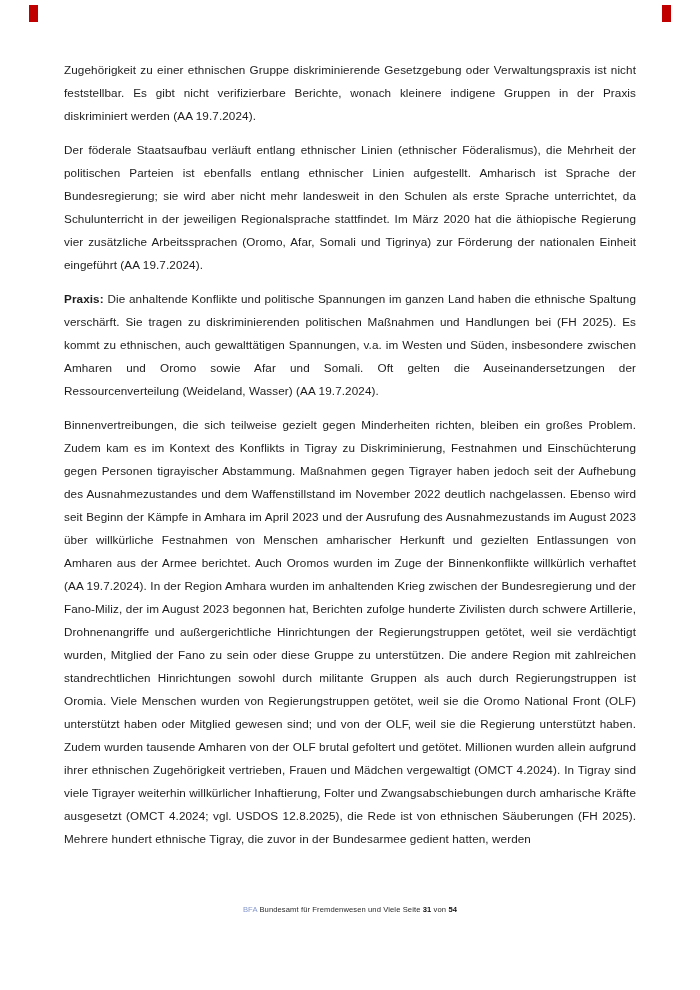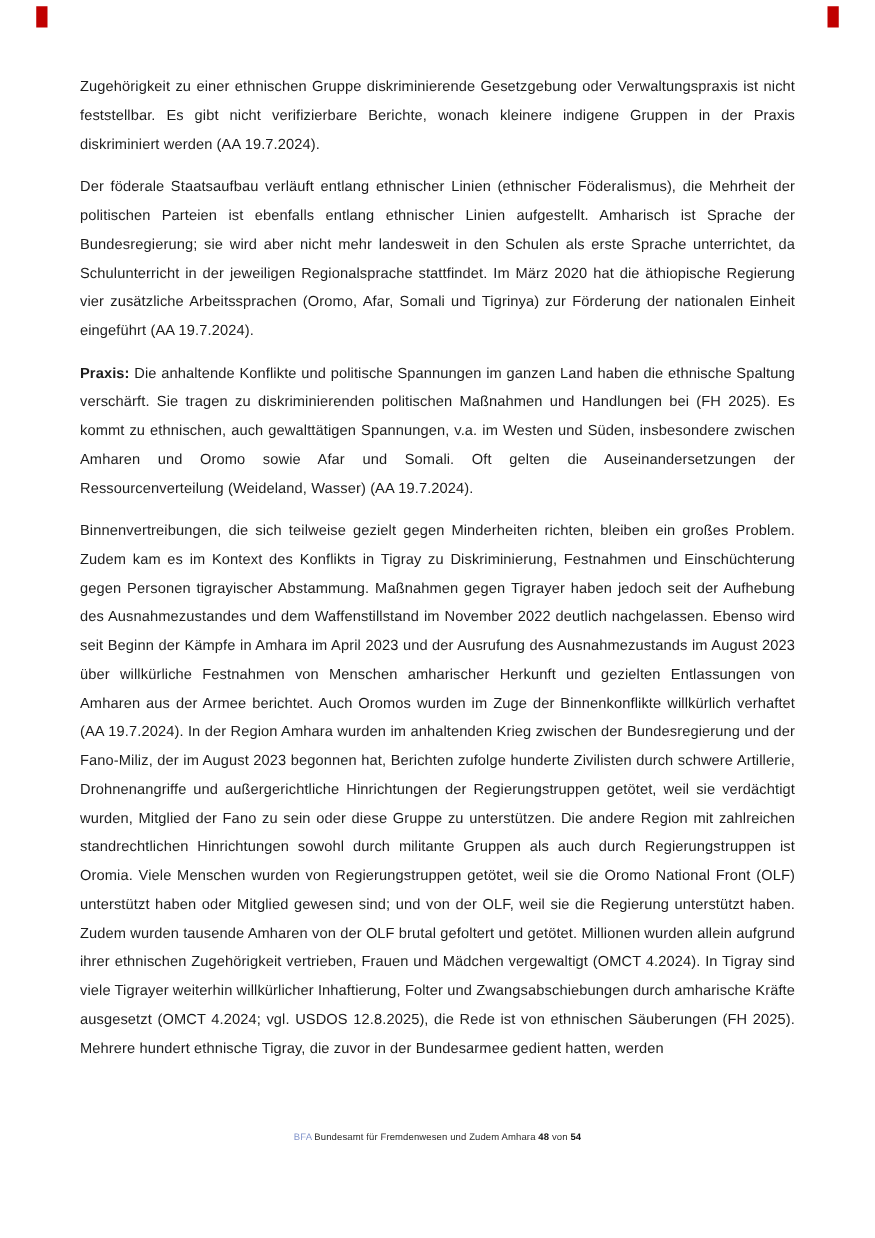--- a/index.html
+++ b/index.html
@@ -77,15 +77,15 @@
   <div class="content">
     <p>Zugehörigkeit zu einer ethnischen Gruppe diskriminierende Gesetzgebung oder Verwaltungspraxis ist nicht feststellbar. Es gibt nicht verifizierbare Berichte, wonach kleinere indigene Gruppen in der Praxis diskriminiert werden (AA 19.7.2024).</p>
 
     <p>Der föderale Staatsaufbau verläuft entlang ethnischer Linien (ethnischer Föderalismus), die Mehrheit der politischen Parteien ist ebenfalls entlang ethnischer Linien aufgestellt. Amharisch ist Sprache der Bundesregierung; sie wird aber nicht mehr landesweit in den Schulen als erste Sprache unterrichtet, da Schulunterricht in der jeweiligen Regionalsprache stattfindet. Im März 2020 hat die äthiopische Regierung vier zusätzliche Arbeitssprachen (Oromo, Afar, Somali und Tigrinya) zur Förderung der nationalen Einheit eingeführt (AA 19.7.2024).</p>
 
     <p><span class="lead">Praxis:</span> <span>Die anhaltende Konflikte und politische Spannungen im ganzen Land haben die ethnische Spaltung verschärft. Sie tragen zu diskriminierenden politischen Maßnahmen und Handlungen bei (FH 2025). Es kommt zu ethnischen, auch gewalttätigen Spannungen, v.a. im Westen und Süden, insbesondere zwischen Amharen und Oromo sowie Afar und Somali. Oft gelten die Auseinandersetzungen der Ressourcenverteilung (Weideland, Wasser) (AA 19.7.2024).</span></p>
 
     <p>Binnenvertreibungen, die sich teilweise gezielt gegen Minderheiten richten, bleiben ein großes Problem. Zudem kam es im Kontext des Konflikts in Tigray zu Diskriminierung, Festnahmen und Einschüchterung gegen Personen tigrayischer Abstammung. Maßnahmen gegen Tigrayer haben jedoch seit der Aufhebung des Ausnahmezustandes und dem Waffenstillstand im November 2022 deutlich nachgelassen. Ebenso wird seit Beginn der Kämpfe in Amhara im April 2023 und der Ausrufung des Ausnahmezustands im August 2023 über willkürliche Festnahmen von Menschen amharischer Herkunft und gezielten Entlassungen von Amharen aus der Armee berichtet. Auch Oromos wurden im Zuge der Binnenkonflikte willkürlich verhaftet (AA 19.7.2024). In der Region Amhara wurden im anhaltenden Krieg zwischen der Bundesregierung und der Fano-Miliz, der im August 2023 begonnen hat, Berichten zufolge hunderte Zivilisten durch schwere Artillerie, Drohnenangriffe und außergerichtliche Hinrichtungen der Regierungstruppen getötet, weil sie verdächtigt wurden, Mitglied der Fano zu sein oder diese Gruppe zu unterstützen. Die andere Region mit zahlreichen standrechtlichen Hinrichtungen sowohl durch militante Gruppen als auch durch Regierungstruppen ist Oromia. Viele Menschen wurden von Regierungstruppen getötet, weil sie die Oromo National Front (OLF) unterstützt haben oder Mitglied gewesen sind; und von der OLF, weil sie die Regierung unterstützt haben. Zudem wurden tausende Amharen von der OLF brutal gefoltert und getötet. Millionen wurden allein aufgrund ihrer ethnischen Zugehörigkeit vertrieben, Frauen und Mädchen vergewaltigt (OMCT 4.2024). In Tigray sind viele Tigrayer weiterhin willkürlicher Inhaftierung, Folter und Zwangsabschiebungen durch amharische Kräfte ausgesetzt (OMCT 4.2024; vgl. USDOS 12.8.2025), die Rede ist von ethnischen Säuberungen (FH 2025). Mehrere hundert ethnische Tigray, die zuvor in der Bundesarmee gedient hatten, werden</p>
   </div>
 
-  <div class="footer"><span class="bfa">BFA</span> <span>Bundesamt für Fremdenwesen und Zudem</span> <span>Amhara</span> <span class="pagenum">48</span> <span>von</span> <span class="pagenum">54</span></div>
+  <div class="footer"><span class="bfa">BFA</span> <span>Bundesamt für Fremdenwesen und Viele</span> <span>Seite</span> <span class="pagenum">31</span> <span>von</span> <span class="pagenum">54</span></div>
 
 </div>
 
 </body></html>

